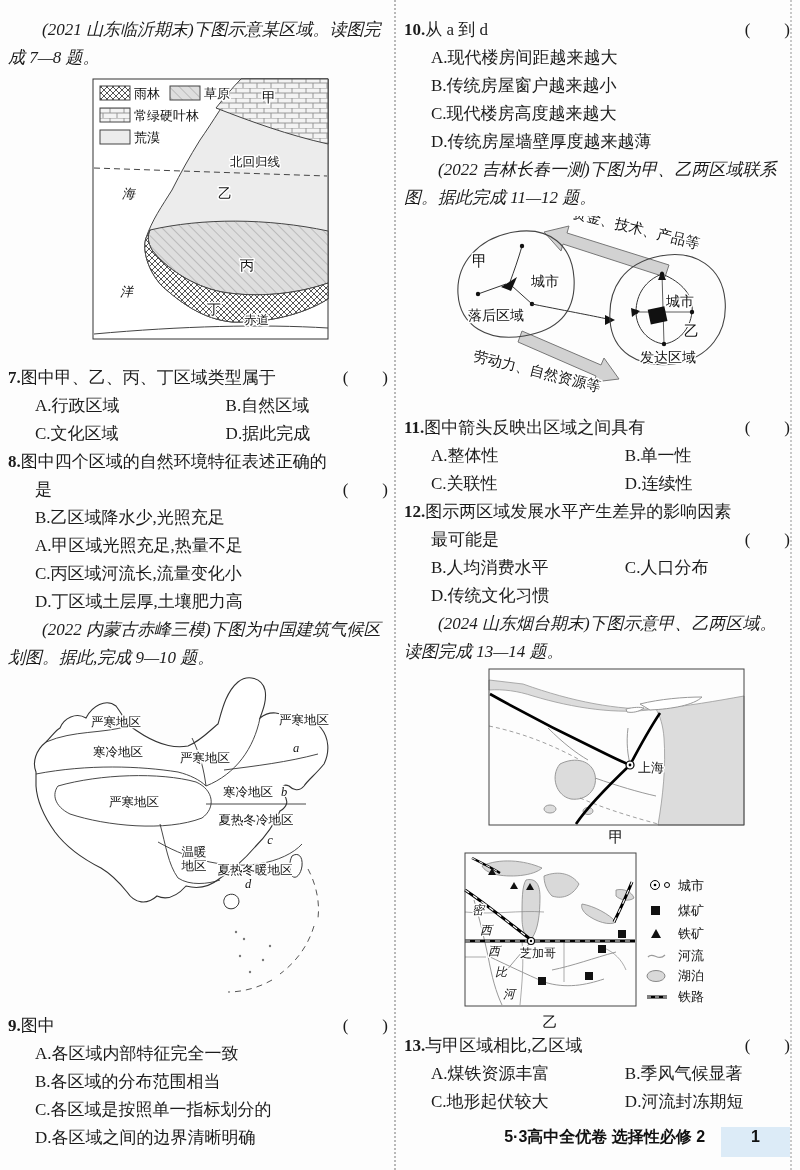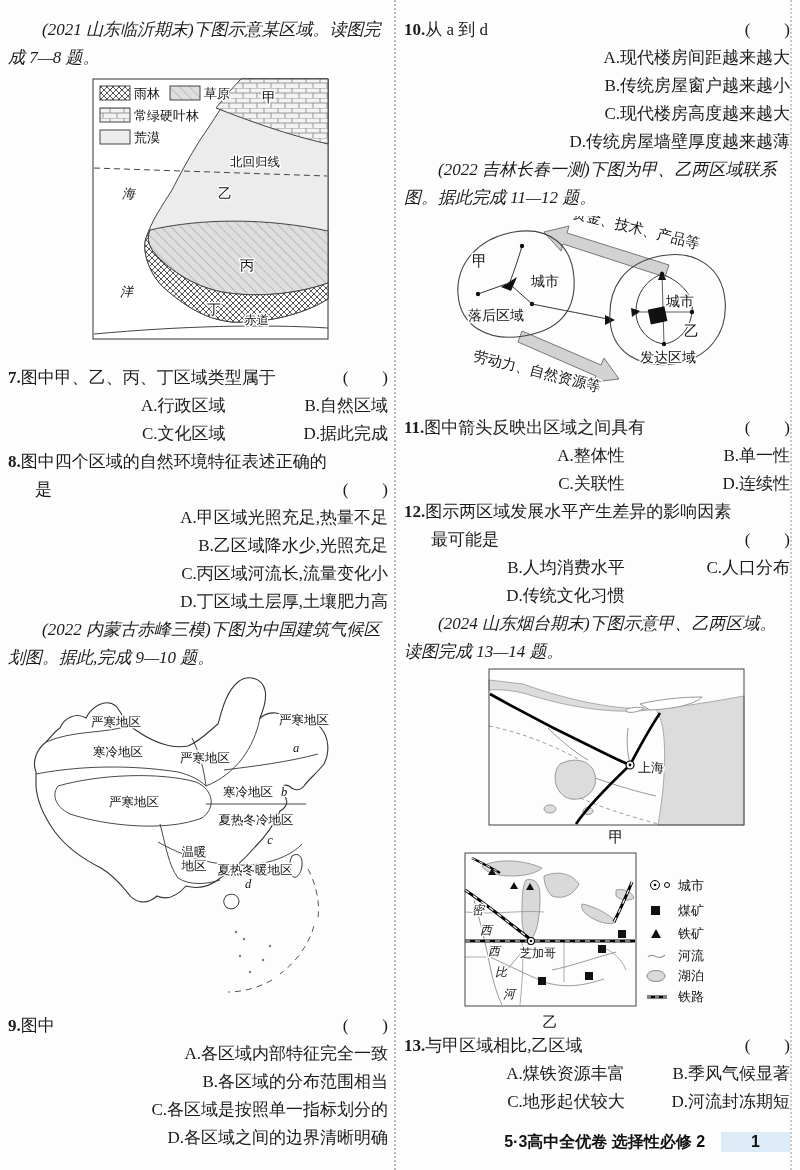--- a/index.html
+++ b/index.html
@@ -11,33 +11,33 @@
   #col-left{left:8px;width:380px;}
   #col-right{left:404px;width:386px;}
   .divider{position:absolute;left:394px;top:0;height:1170px;border-left:2px dotted #b9b9b9;}
   .page-edge{position:absolute;left:790px;top:0;height:1170px;border-left:2px dotted #c8c8c8;}
   .intro{text-indent:2em;margin:0;font-style:italic;}
   .q{margin:0;}
   .q-head{position:relative;padding-left:27px;text-indent:-27px;padding-right:58px;}
   .q-num{font-weight:bold;}
   .q-bracket{position:absolute;right:0;bottom:0;text-indent:0;}
   .opts{padding-left:27px;}
-  .opt{display:block;text-align:right;}
+  .opt{display:block;}
   .opts.two-col{display:grid;grid-template-columns:54% 46%;}
   .fig{line-height:0;}
   .fig-region{margin:6px 0 24px 84px;}
   .fig-china{margin:2px 0 8px 0;}
   .fig-link{margin:4px 0 6px 18px;}
   .fig-sh{margin:2px 0 0 84px;}
   .fig-chi{margin:6px 0 0 60px;}
   svg text{font-family:"Liberation Serif",serif;fill:#111;}
   .halo{paint-order:stroke;stroke:#ffffff;stroke-width:3px;stroke-linejoin:round;}
   .footer{
     position:absolute;left:404px;right:10px;top:1127px;height:30px;
-    display:flex;align-items:center;justify-content:flex-end;gap:16px;
+    display:flex;justify-content:flex-end;gap:16px;
     font-family:"Liberation Sans",sans-serif;font-size:16px;font-weight:bold;color:#111;
   }
   .page-box{background:#dcebf7;padding:1px 30px;font-weight:bold;}
 </style>
 </head>
 <body>
 
 <div class="divider"></div>
 <div class="page-edge"></div>
 
@@ -99,22 +99,22 @@
       <span class="opt">C.文化区域</span>
       <span class="opt">D.据此完成</span>
     </div>
   </div>
 
   <div class="q">
     <div class="q-head">
       <span class="q-num">8.</span><span>图中四个区域的自然环境特征表述正确的是</span><span class="q-bracket">(　　)</span>
     </div>
     <div class="opts">
+      <span class="opt">B.乙区域降水少,光照充足</span>
       <span class="opt">A.甲区域光照充足,热量不足</span>
-      <span class="opt">B.乙区域降水少,光照充足</span>
       <span class="opt">C.丙区域河流长,流量变化小</span>
       <span class="opt">D.丁区域土层厚,土壤肥力高</span>
     </div>
   </div>
 
   <p class="intro">(2022 内蒙古赤峰三模)下图为中国建筑气候区划图。据此,完成 9—10 题。</p>
 
   <div class="fig fig-china">
     <svg width="335" height="330" viewBox="0 0 335 330">
       <path fill="#fff" stroke="#333" stroke-width="1.1" d="M28,98 C24,88 28,76 38,68 C44,62 48,56 52,54 C56,44 68,38 78,44 C84,32 98,24 108,32 C114,40 118,48 122,52 C138,64 160,76 180,72 C194,66 202,56 210,50 C214,36 218,18 230,8 C240,0 254,4 257,16 C259,26 255,36 252,44 C262,36 274,38 281,46 C291,40 305,44 313,54 C321,64 322,78 316,90 C308,100 300,106 296,112 C291,118 285,116 281,112 C275,109 271,115 276,121 C281,127 279,133 272,137 C266,151 257,163 247,173 C235,187 223,197 211,205 C201,213 189,215 178,212 C170,221 160,227 149,222 C139,231 127,230 119,218 C111,208 103,200 93,194 C77,186 59,174 47,158 C37,144 29,128 28,112 Z"></path>

